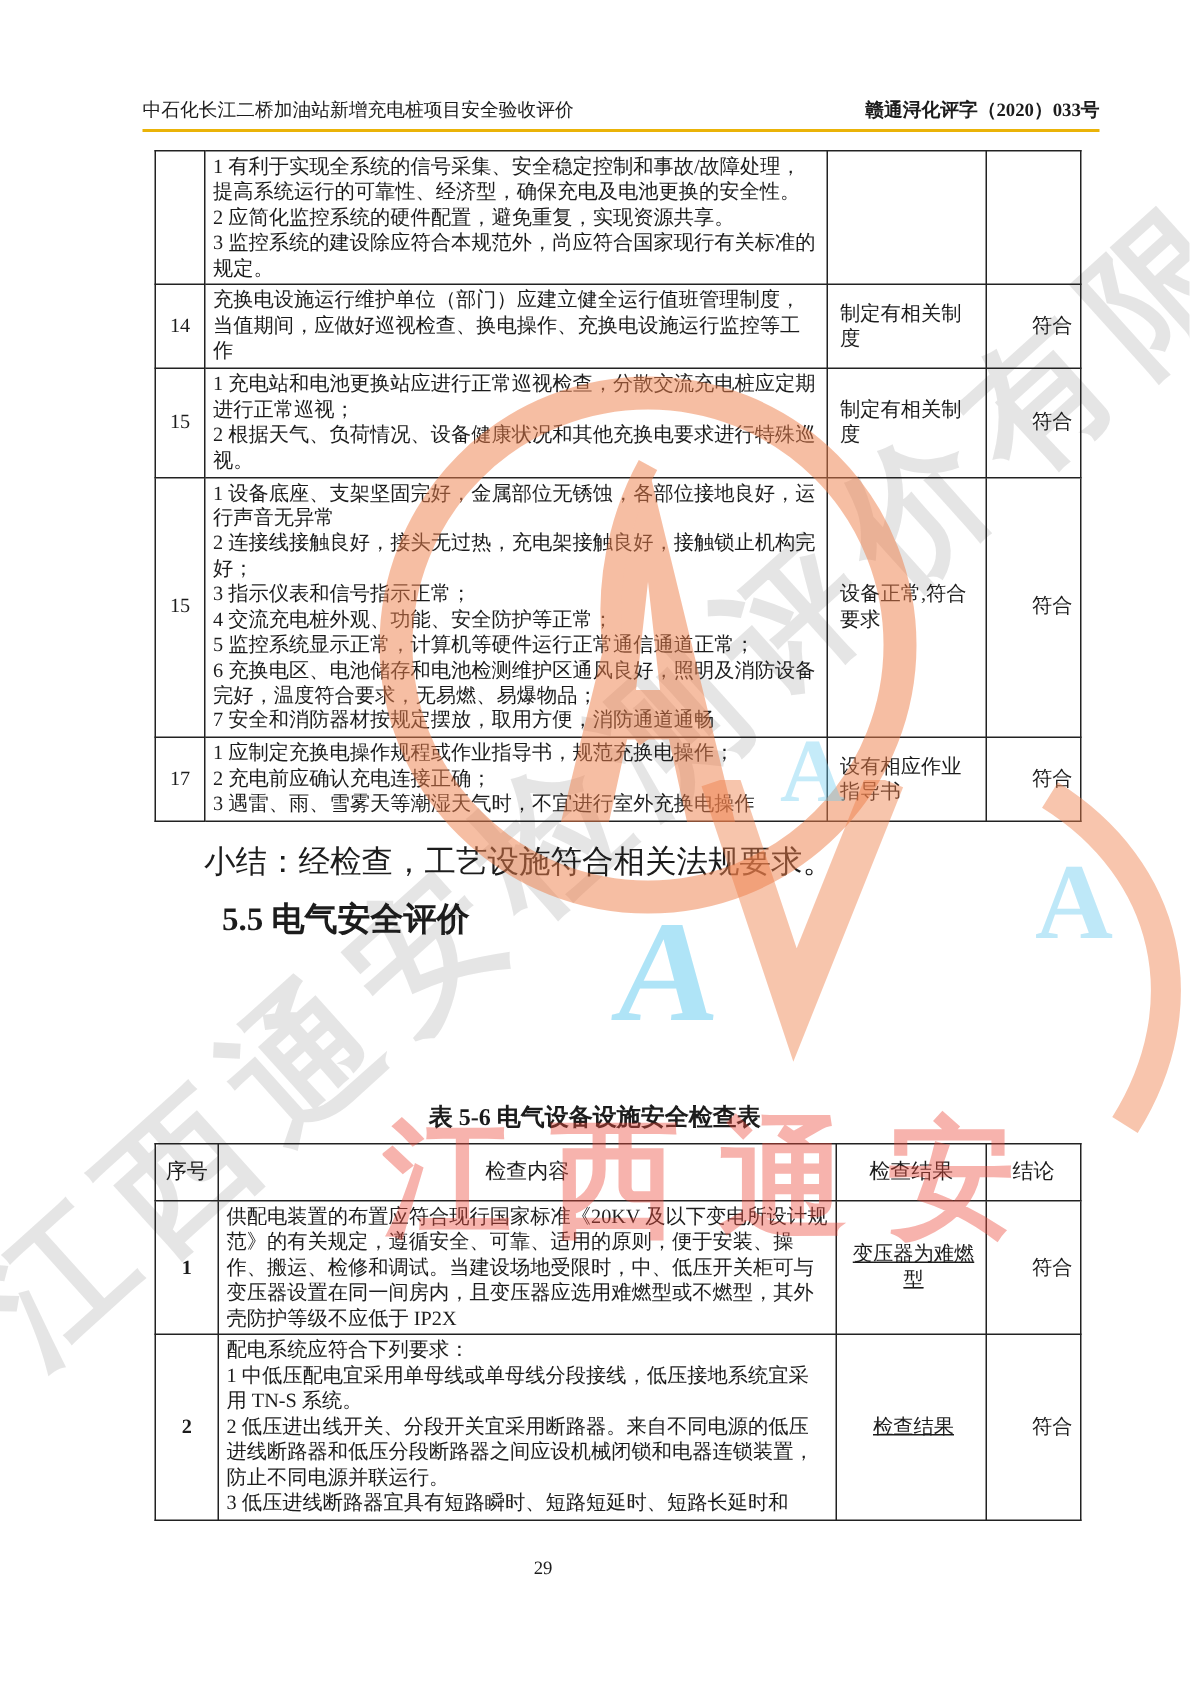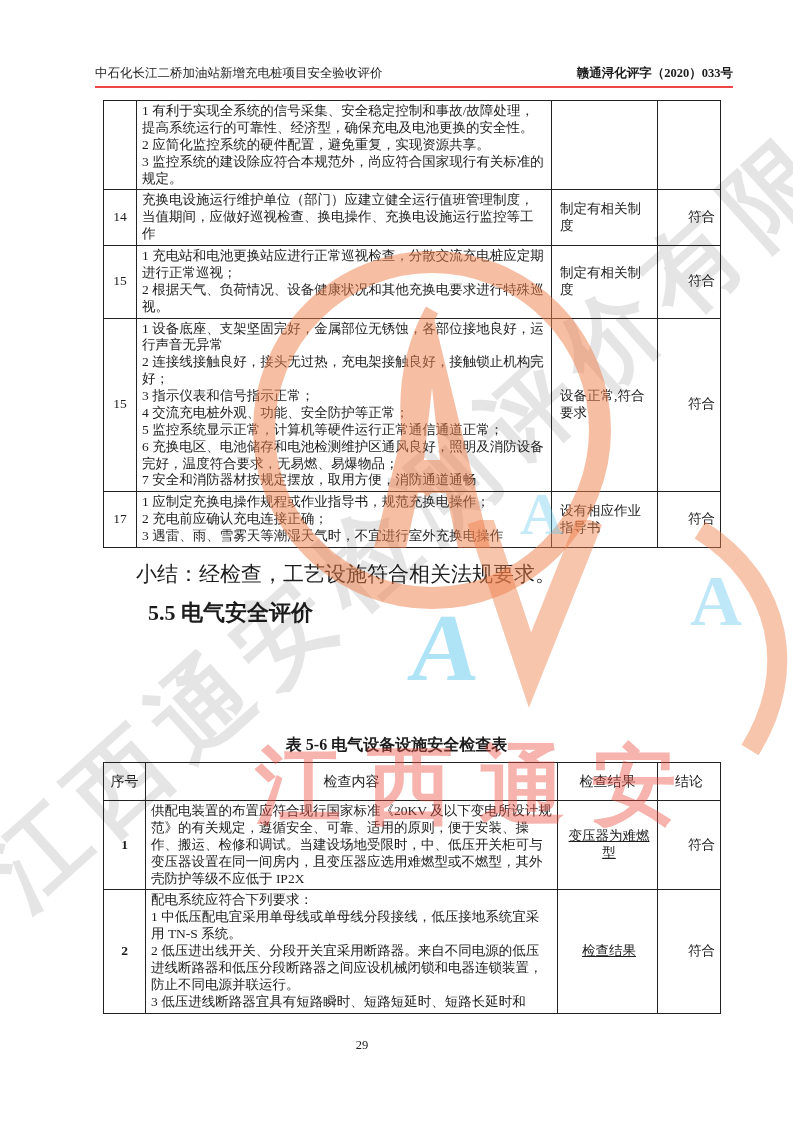--- a/index.html
+++ b/index.html
@@ -6,21 +6,21 @@
   body{
     width:793px;height:1122px;position:relative;background:#ffffff;
     font-family:"Liberation Serif","DejaVu Serif",serif;color:#1c1c1c;
     overflow:hidden;
   }
   .page{position:absolute;inset:0;}
 
   
   .doc-header{
     position:absolute;left:95px;top:58px;width:638px;height:30px;
-    border-bottom:2px solid #ef4444;
+    border-bottom:2px solid #eab308;
     display:flex;justify-content:space-between;align-items:flex-end;
     font-size:12.5px;padding-bottom:4px;box-sizing:border-box;
   }
   .doc-header .right{font-weight:bold;}
 
   
   table.sheet{
     position:absolute;left:103px;border-collapse:collapse;table-layout:fixed;
     width:617px;background:transparent;
   }

